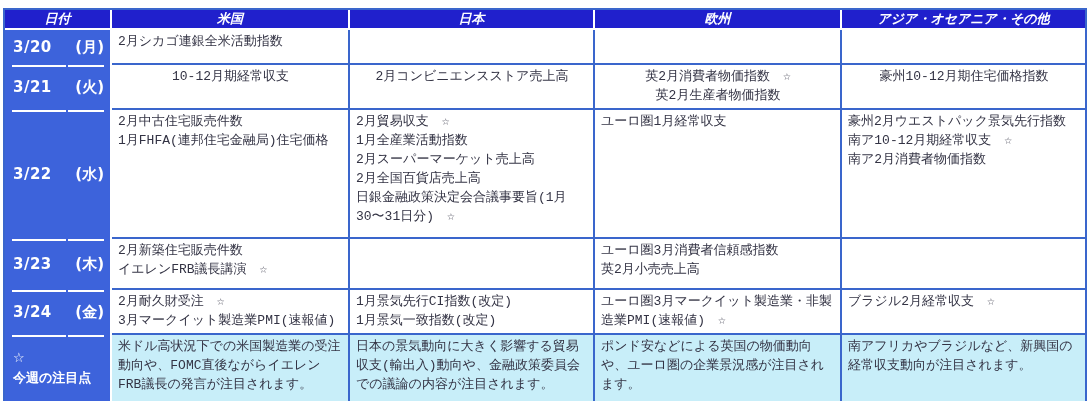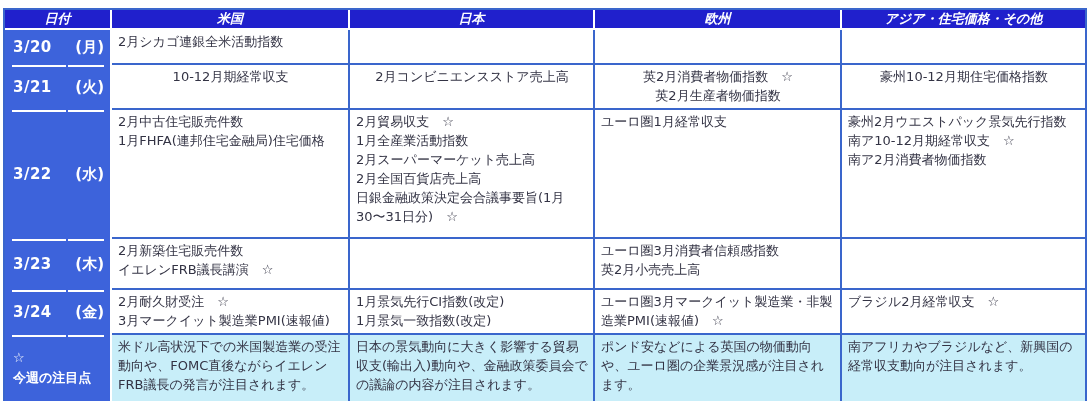--- a/index.html
+++ b/index.html
@@ -69,20 +69,21 @@
   .sep-r{right:6px;width:36px;}
   td.content-cell{
     background:#ffffff;
     vertical-align:top;
     font-size:13px;
     line-height:19px;
     padding:2px 5px 3px 6px;
     border-right:2px solid var(--grid);
     border-bottom:2px solid var(--grid);
     overflow:hidden;
+    font-family:Liberation Mono, monospace;
   }
   td.content-cell:last-child{border-right:none;margin-top:28px;}
   tr.footer-row td.content-cell{
     background:var(--highlight-bg);
     border-bottom:none;
   }
   td.highlight-label{
     font-size:13px;
     line-height:20px;
   }
@@ -102,21 +103,21 @@
       <col style="width:245px">
       <col style="width:247px">
       <col style="width:243px">
     </colgroup>
     <thead>
       <tr>
         <th>日付</th>
         <th>米国</th>
         <th>日本</th>
         <th>欧州</th>
-        <th>アジア・住宅価格・その他</th>
+        <th>アジア・オセアニア・その他</th>
       </tr>
     </thead>
     <tbody>
         <tr style="height: 35px;">
           <td class="date-cell">
             <div class="date-wrap">
               <span class="date-num">3/20</span>
               <span class="date-wd">(月)</span>
             </div>
           </td>

